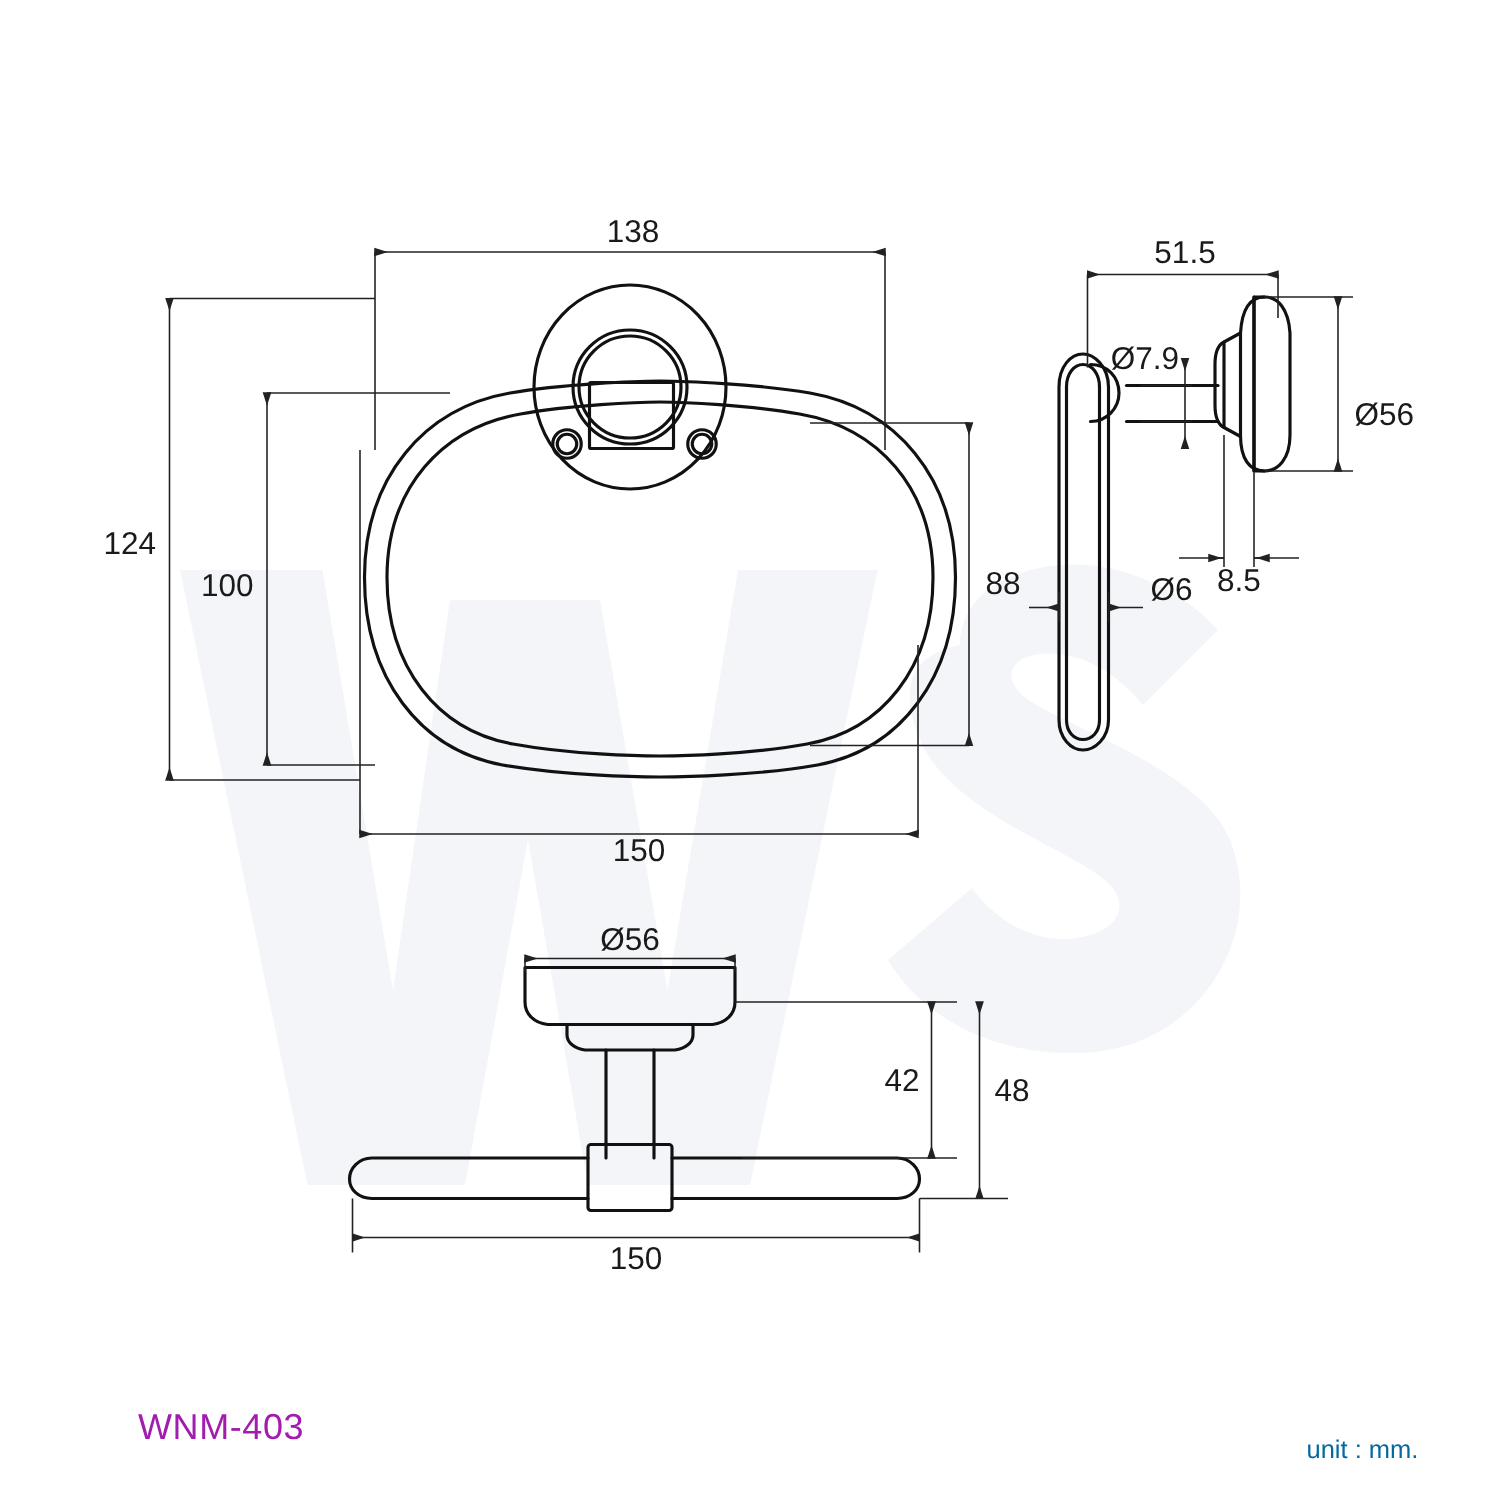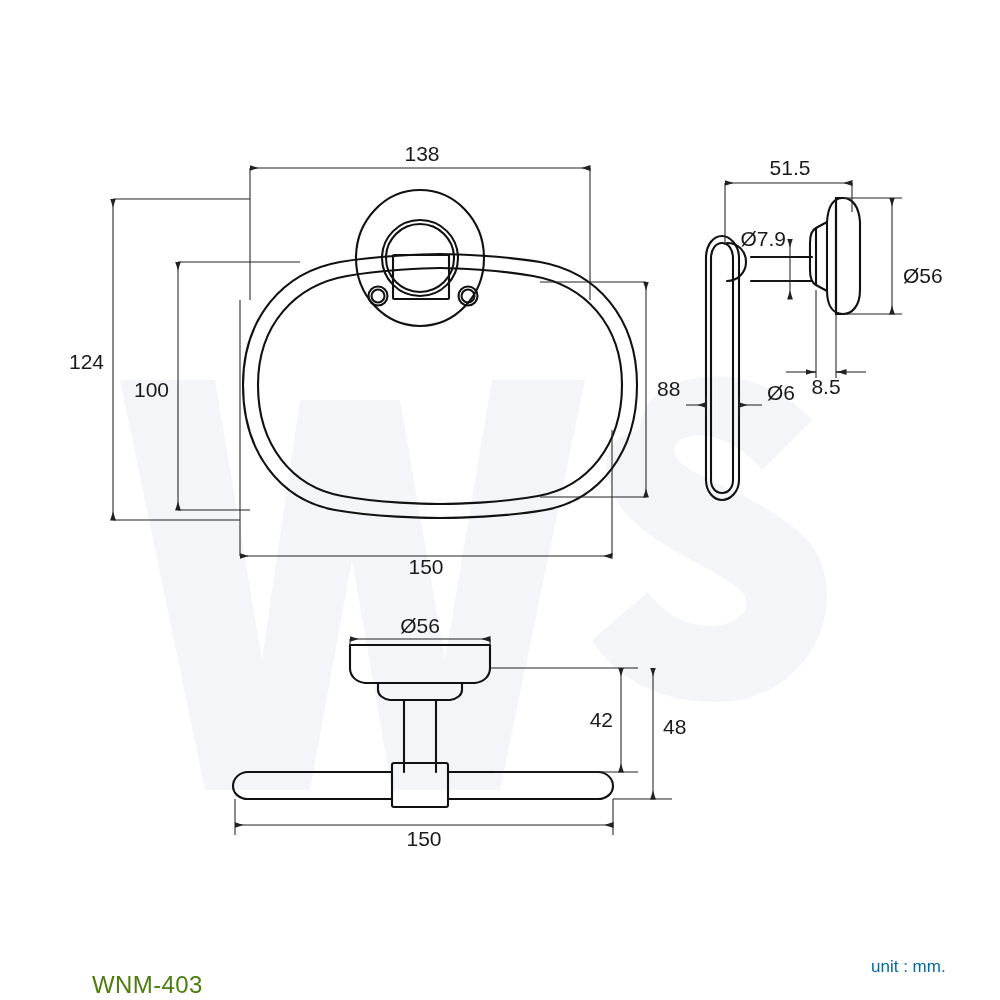--- a/index.html
+++ b/index.html
@@ -27,22 +27,21 @@
   .label-text {
     position: absolute;
     color: #1a1a1a;
     white-space: nowrap;
   }
   #model-code {
     left: 92px;
     top: 938px;
     font-size: 24px;
     letter-spacing: 0.4px;
-    color: #4d7c0f;
-    margin-top: 33px;
+    color: #a21caf;
   }
   #unit-note {
     left: 871px;
     top: 957px;
     font-size: 17px;
     color: #0369a1;
   }
 </style>
 </head>
 <body>

